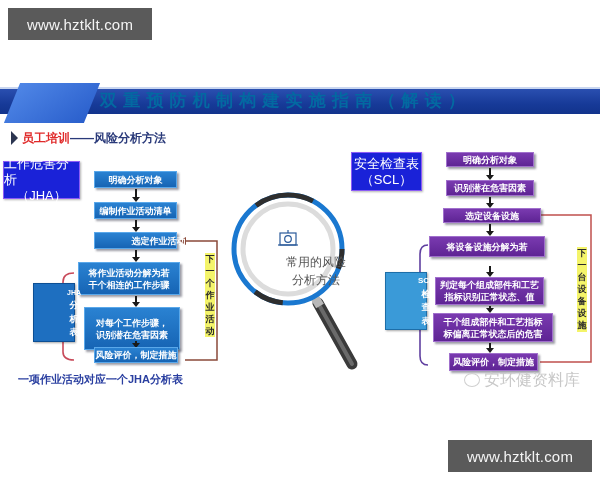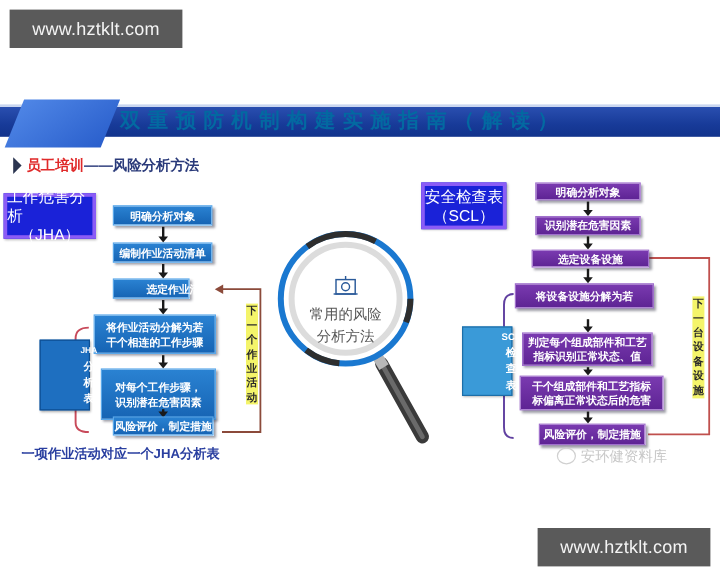--- a/index.html
+++ b/index.html
@@ -12,40 +12,40 @@
 
   .banner-band { left: 0; top: 87px; width: 600px; height: 27px; background: linear-gradient(#2a4fb0, #173a98 60%, #12338c); border-top: 2px solid #c9d6f0; }
   .banner-slant { left: 12px; top: 83px; width: 80px; height: 40px; background: linear-gradient(135deg, #4f86e6, #2a5fcc); transform: skewX(-22deg); }
   .banner-title { left: 100px; top: 88px; width: 400px; height: 26px; color: #0369a1; font-weight: bold; font-size: 17px; letter-spacing: 6.2px; line-height: 26px; white-space: nowrap; }
 
   .subtitle { left: 22px; top: 130px; height: 16px; font-size: 12px; font-weight: bold; line-height: 16px; white-space: nowrap; }
   .sub-hl { color: #e02a2a; }
   .sub-rest { color: #2a3a7a; }
   .sub-arrow { left: 11px; top: 131px; width: 0; height: 0; border-top: 7px solid transparent; border-bottom: 7px solid transparent; border-left: 7px solid #2b3550; }
 
-  .title-box { background: #1a22d8; border: 3px solid #8b5cf6; color: #ffffff; display: flex; flex-direction: column; align-items: center; justify-content: center; font-size: 13px; line-height: 16px; font-weight: normal; box-shadow: 1px 1px 2px rgba(0,0,0,0.3); }
+  .title-box { background: #1a22d8; border: 1px solid #8b5cf6; color: #ffffff; display: flex; flex-direction: column; align-items: center; justify-content: center; font-size: 13px; line-height: 16px; font-weight: normal; box-shadow: 1px 1px 2px rgba(0,0,0,0.3); }
 
   .step { color: #ffffff; font-size: 9px; font-weight: bold; display: flex; flex-direction: column; align-items: center; justify-content: center; line-height: 12px; text-align: center; box-shadow: 2px 2px 2px rgba(40,40,60,0.45); white-space: nowrap; }
   .step.blue { background: linear-gradient(#2a82d2, #1664b4); border: 1px solid #5aa8ea; }
   .step.purple { background: linear-gradient(#7a3ab0, #5e2494); border: 1px solid #a070cc; }
 
   .arrow { width: 2px; background: #1a1a1a; }
   .arrow::after { content: ""; position: absolute; left: -3px; bottom: -2px; width: 0; height: 0; border-left: 4px solid transparent; border-right: 4px solid transparent; border-top: 5px solid #1a1a1a; }
 
   .side-label { color: #ffffff; font-size: 9px; font-weight: bold; display: flex; flex-direction: column; align-items: center; justify-content: space-evenly; line-height: 11px; box-shadow: 1px 1px 2px rgba(0,0,0,0.35); padding-left: 40px; }
   .side-label.jha { background: #1e6fc0; border: 1px solid #0d4f94; }
   .side-label.scl { background: #3a9ad8; border: 1px solid #1d6ea8; }
 
   .loop-label { background: #f4f46a; color: #2a2a2a; font-size: 9px; font-weight: bold; line-height: 12px; width: 10px; text-align: center; word-break: break-all; }
 
   .caption { left: 18px; top: 372px; font-size: 11px; font-weight: bold; color: #2a3fa0; white-space: nowrap; line-height: 14px; }
 
-  .center-text { color: #555555; font-family: "DejaVu Serif", "Liberation Serif", serif; font-size: 12px; text-align: center; line-height: 18px; white-space: nowrap; }
+  .center-text { color: #555555; font-family: "DejaVu Serif", "Liberation Serif", serif; font-size: 12px; text-align: center; line-height: 18px; white-space: nowrap; margin-left: 28px; }
 
-  .wechat { color: #c8c8c8; font-size: 12px; white-space: nowrap; line-height: 14px; }
+  .wechat { color: #c8c8c8; font-size: 16px; white-space: nowrap; line-height: 14px; }
 </style>
 </head>
 <body>
 
 <div class="abs wm" style="left:8px;top:8px;width:144px;height:32px;">www.hztklt.com</div>
 <div class="abs wm" style="left:448px;top:440px;width:144px;height:32px;">www.hztklt.com</div>
 
 <div class="abs banner-band"></div>
 <div class="abs banner-slant"></div>
 <div class="abs banner-title">双重预防机制构建实施指南（解读）</div>
@@ -95,21 +95,21 @@
 </div>
 
 <div class="abs step blue" style="left:94px;top:171px;width:83px;height:17px;">
   <span>明确分析对象</span>
 </div>
 <div class="abs arrow" style="left:135px;top:189px;height:11px;"></div>
 <div class="abs step blue" style="left:94px;top:202px;width:83px;height:17px;">
   <span>编制作业活动清单</span>
 </div>
 <div class="abs arrow" style="left:135px;top:220px;height:10px;"></div>
-<div class="abs step blue" style="left:94px;top:232px;width:64px;height:17px;padding-left:46px;">
+<div class="abs step blue" style="left:94px;top:232px;width:83px;height:17px;padding-left:46px;">
   <span>选定作业活动</span>
 </div>
 <div class="abs arrow" style="left:135px;top:250px;height:10px;"></div>
 <div class="abs step blue" style="left:78px;top:262px;width:102px;height:33px;">
   <span>将作业活动分解为若</span>
   <span>干个相连的工作步骤</span>
 </div>
 <div class="abs arrow" style="left:135px;top:296px;height:9px;"></div>
 <div class="abs step blue" style="left:84px;top:307px;width:96px;height:43px;">
   <span>对每个工作步骤，</span>

